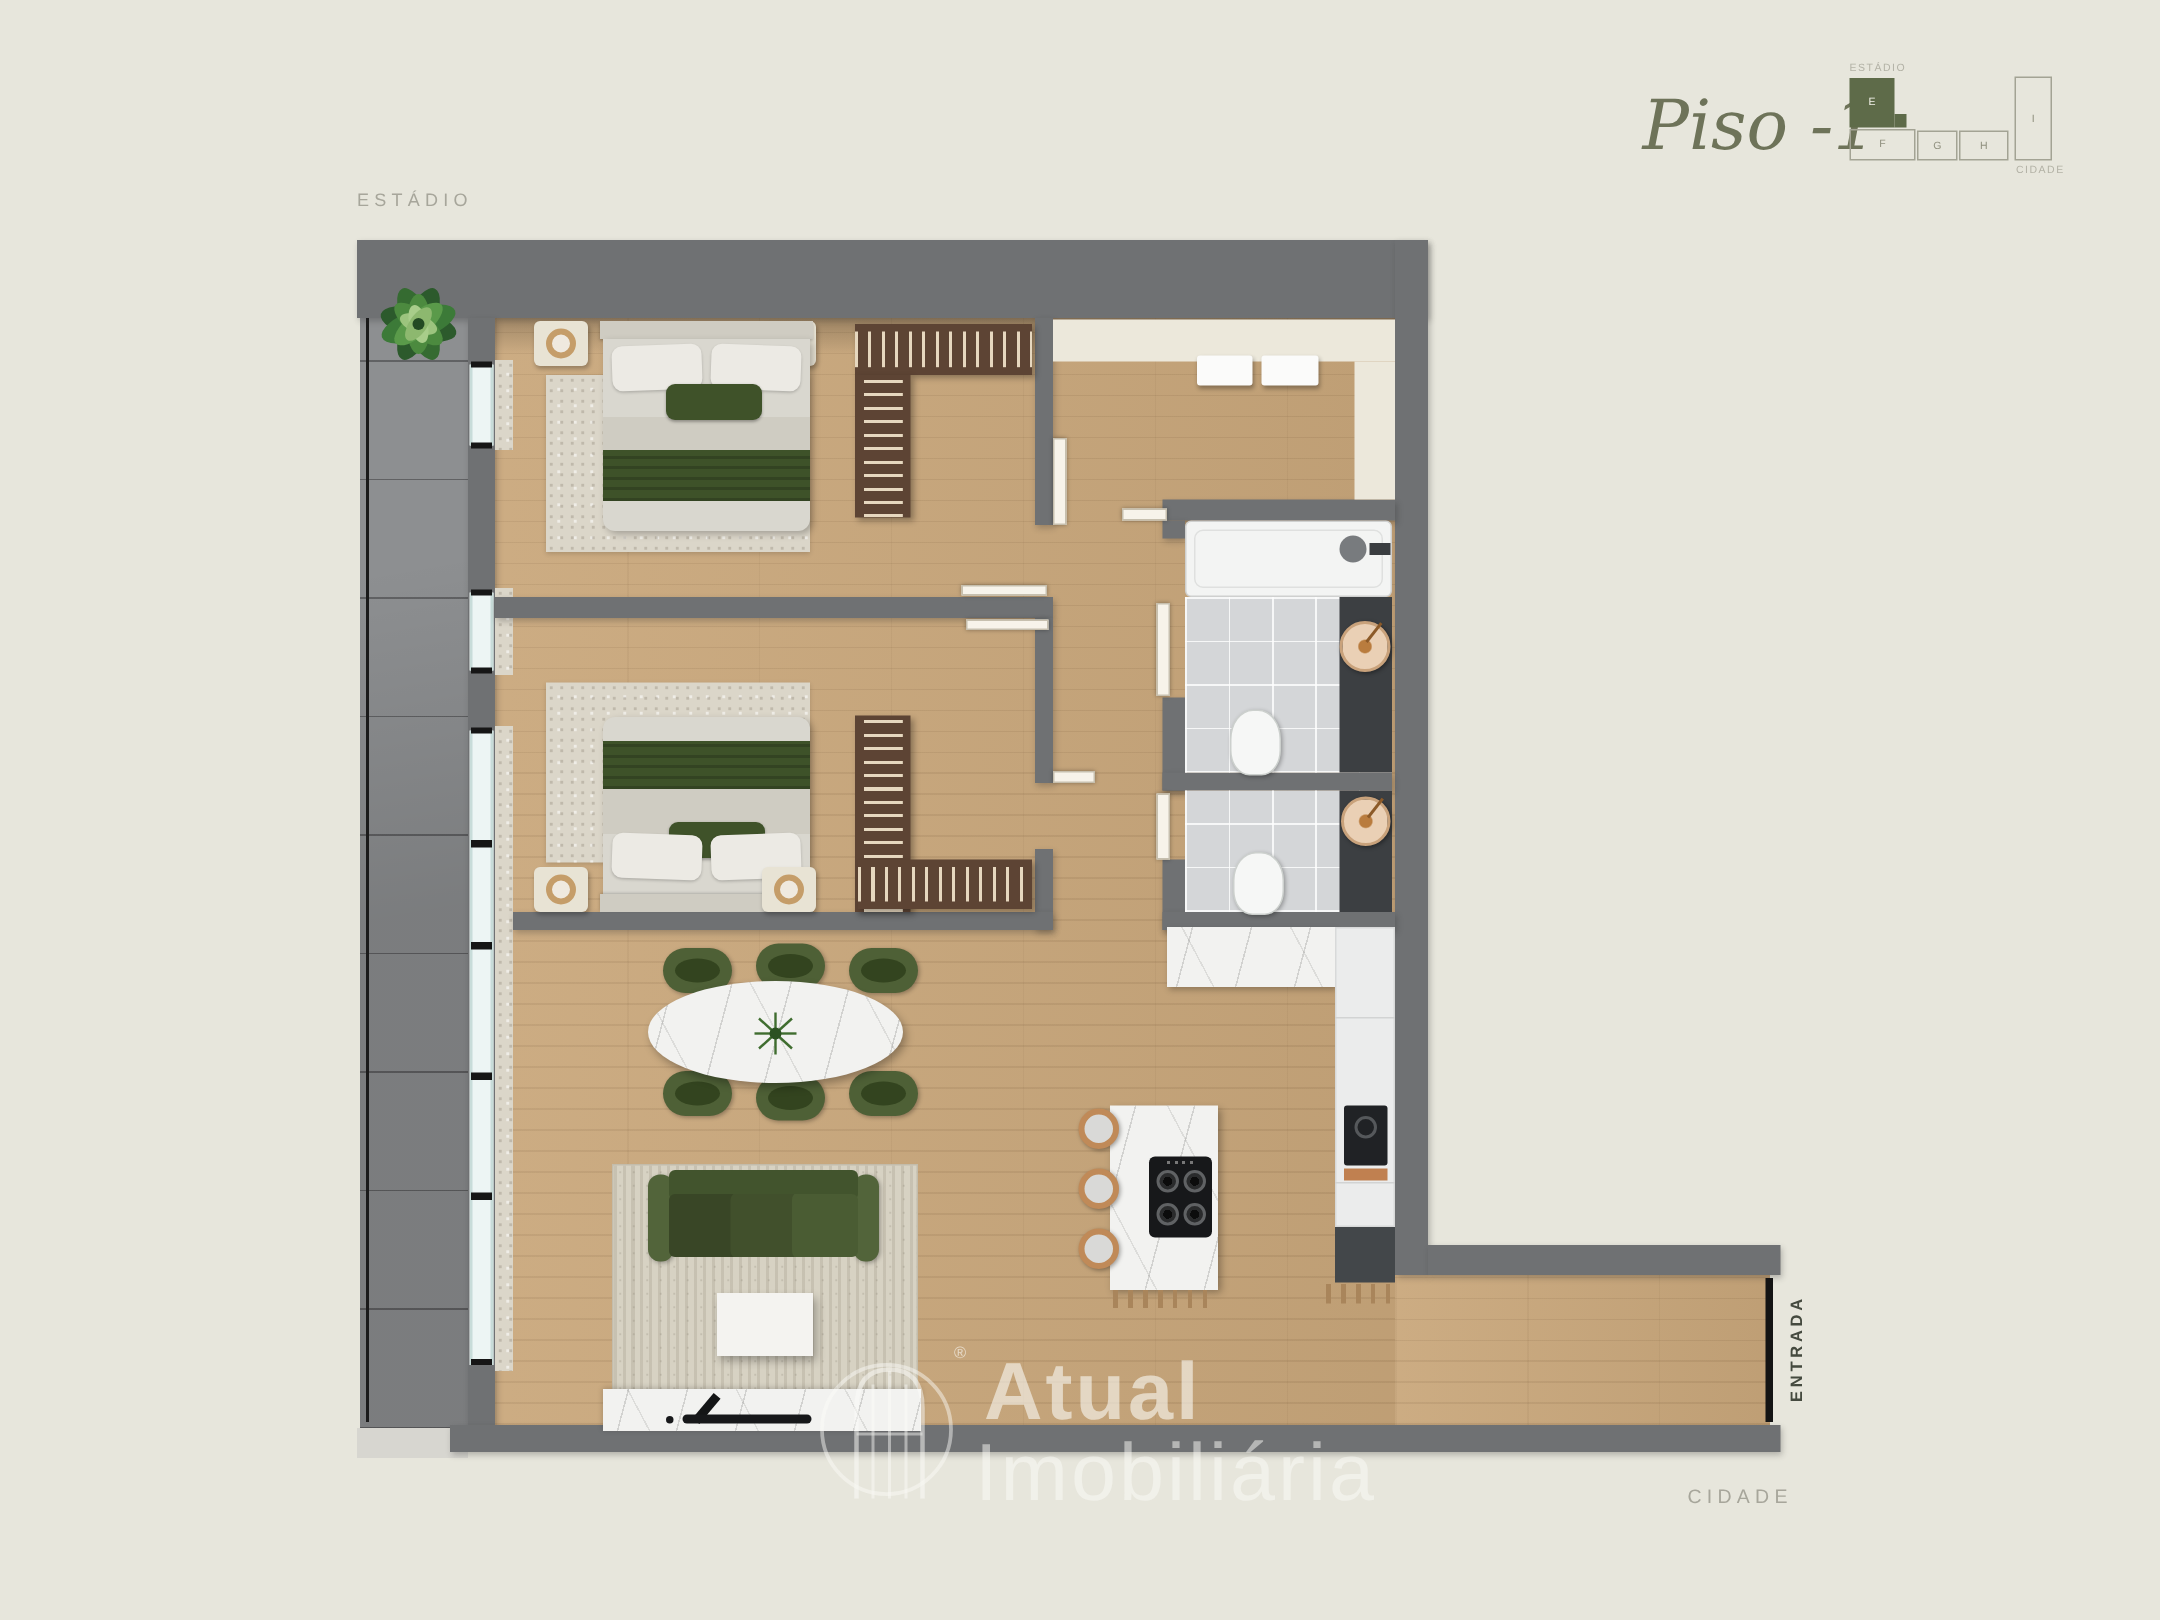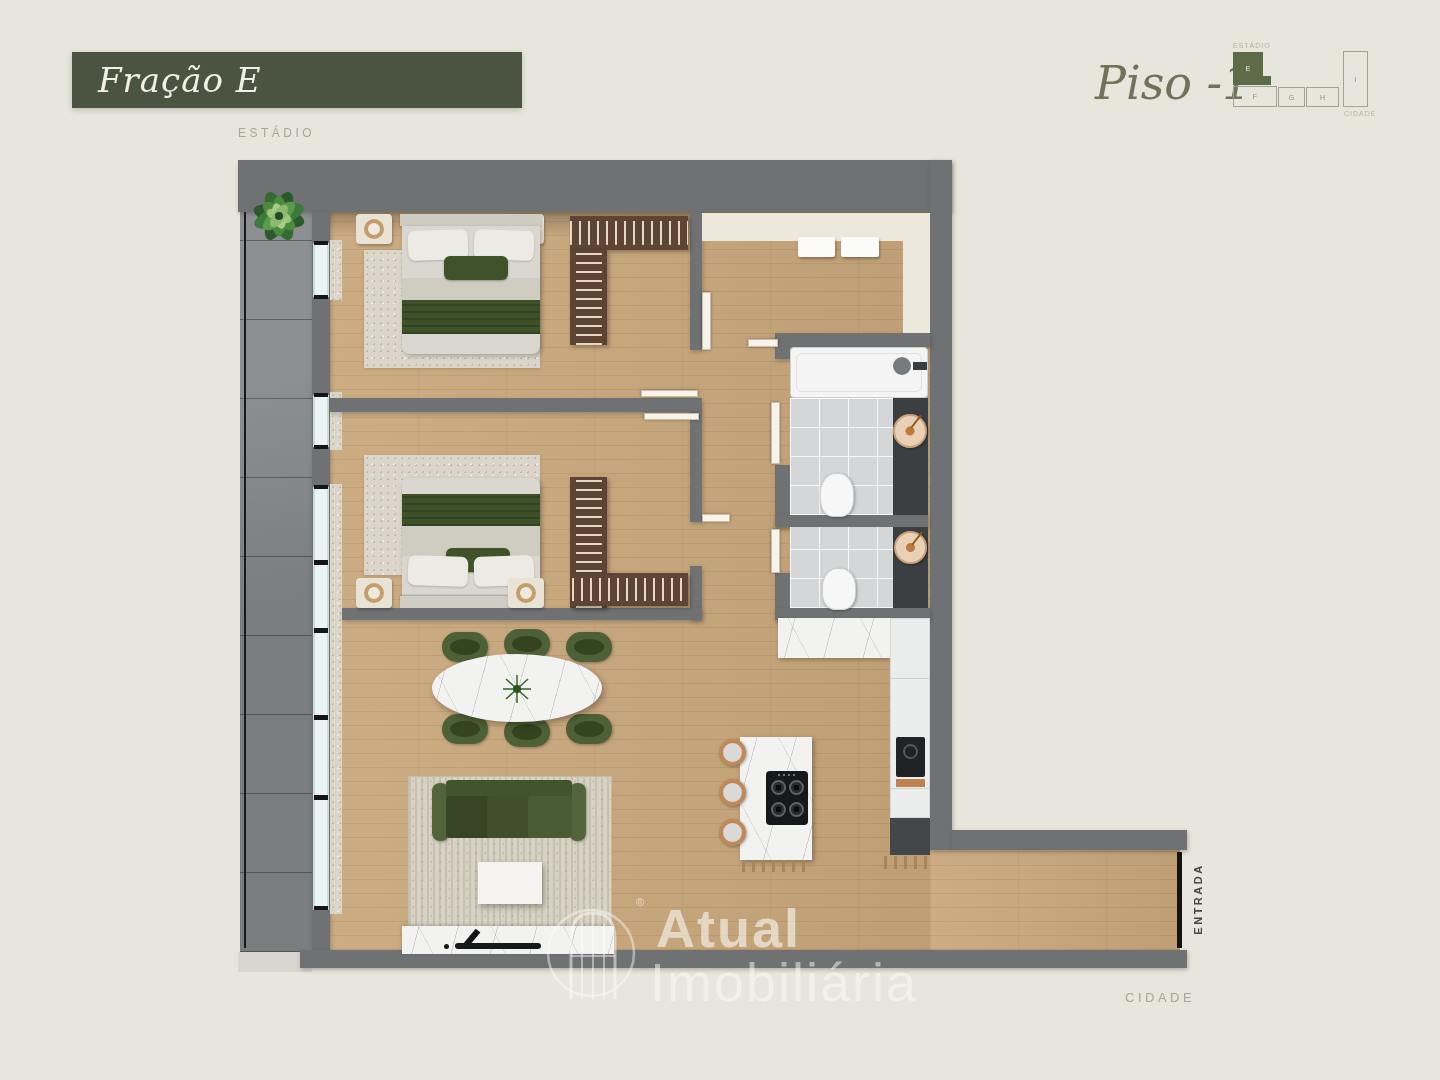--- a/index.html
+++ b/index.html
@@ -83,23 +83,20 @@
         background:radial-gradient(circle,#0c0c0c 0 3px,#2a2b2c 3px 100%);box-sizing:border-box;}
   .shadow-strip{background:linear-gradient(180deg, rgba(0,0,0,.22), transparent);}
   .entr{font-size:11px;letter-spacing:2.5px;color:#454a3f;font-weight:bold;white-space:nowrap;}
   .wm-text{color:rgba(250,250,245,.60);font-size:54px;letter-spacing:2px;line-height:1;}
 </style>
 </head>
 <body>
 
 <div class="canvas">
 
-  <div class="abs title-bar">
-    <span class="title-text">Fração E</span>
-  </div>
   <div class="abs ctx-label" style="left:238px;top:126px;">ESTÁDIO</div>
   <div class="abs floor-label" style="left:1095px;top:56px;">Piso -1</div>
 
   <div class="abs" style="left:1226px;top:38px;width:152px;height:86px;">
     <span class="abs mini-label" style="left:7px;top:4px;">ESTÁDIO</span>
     <div class="abs mini-unit mini-active" style="left:7px;top:14px;width:30px;height:33px;">
       <span>E</span>
     </div>
     <div class="abs" style="left:37px;top:38px;width:8px;height:9px;background:#5e6b49;"></div>
     <div class="abs mini-unit" style="left:7px;top:48px;width:44px;height:21px;">

